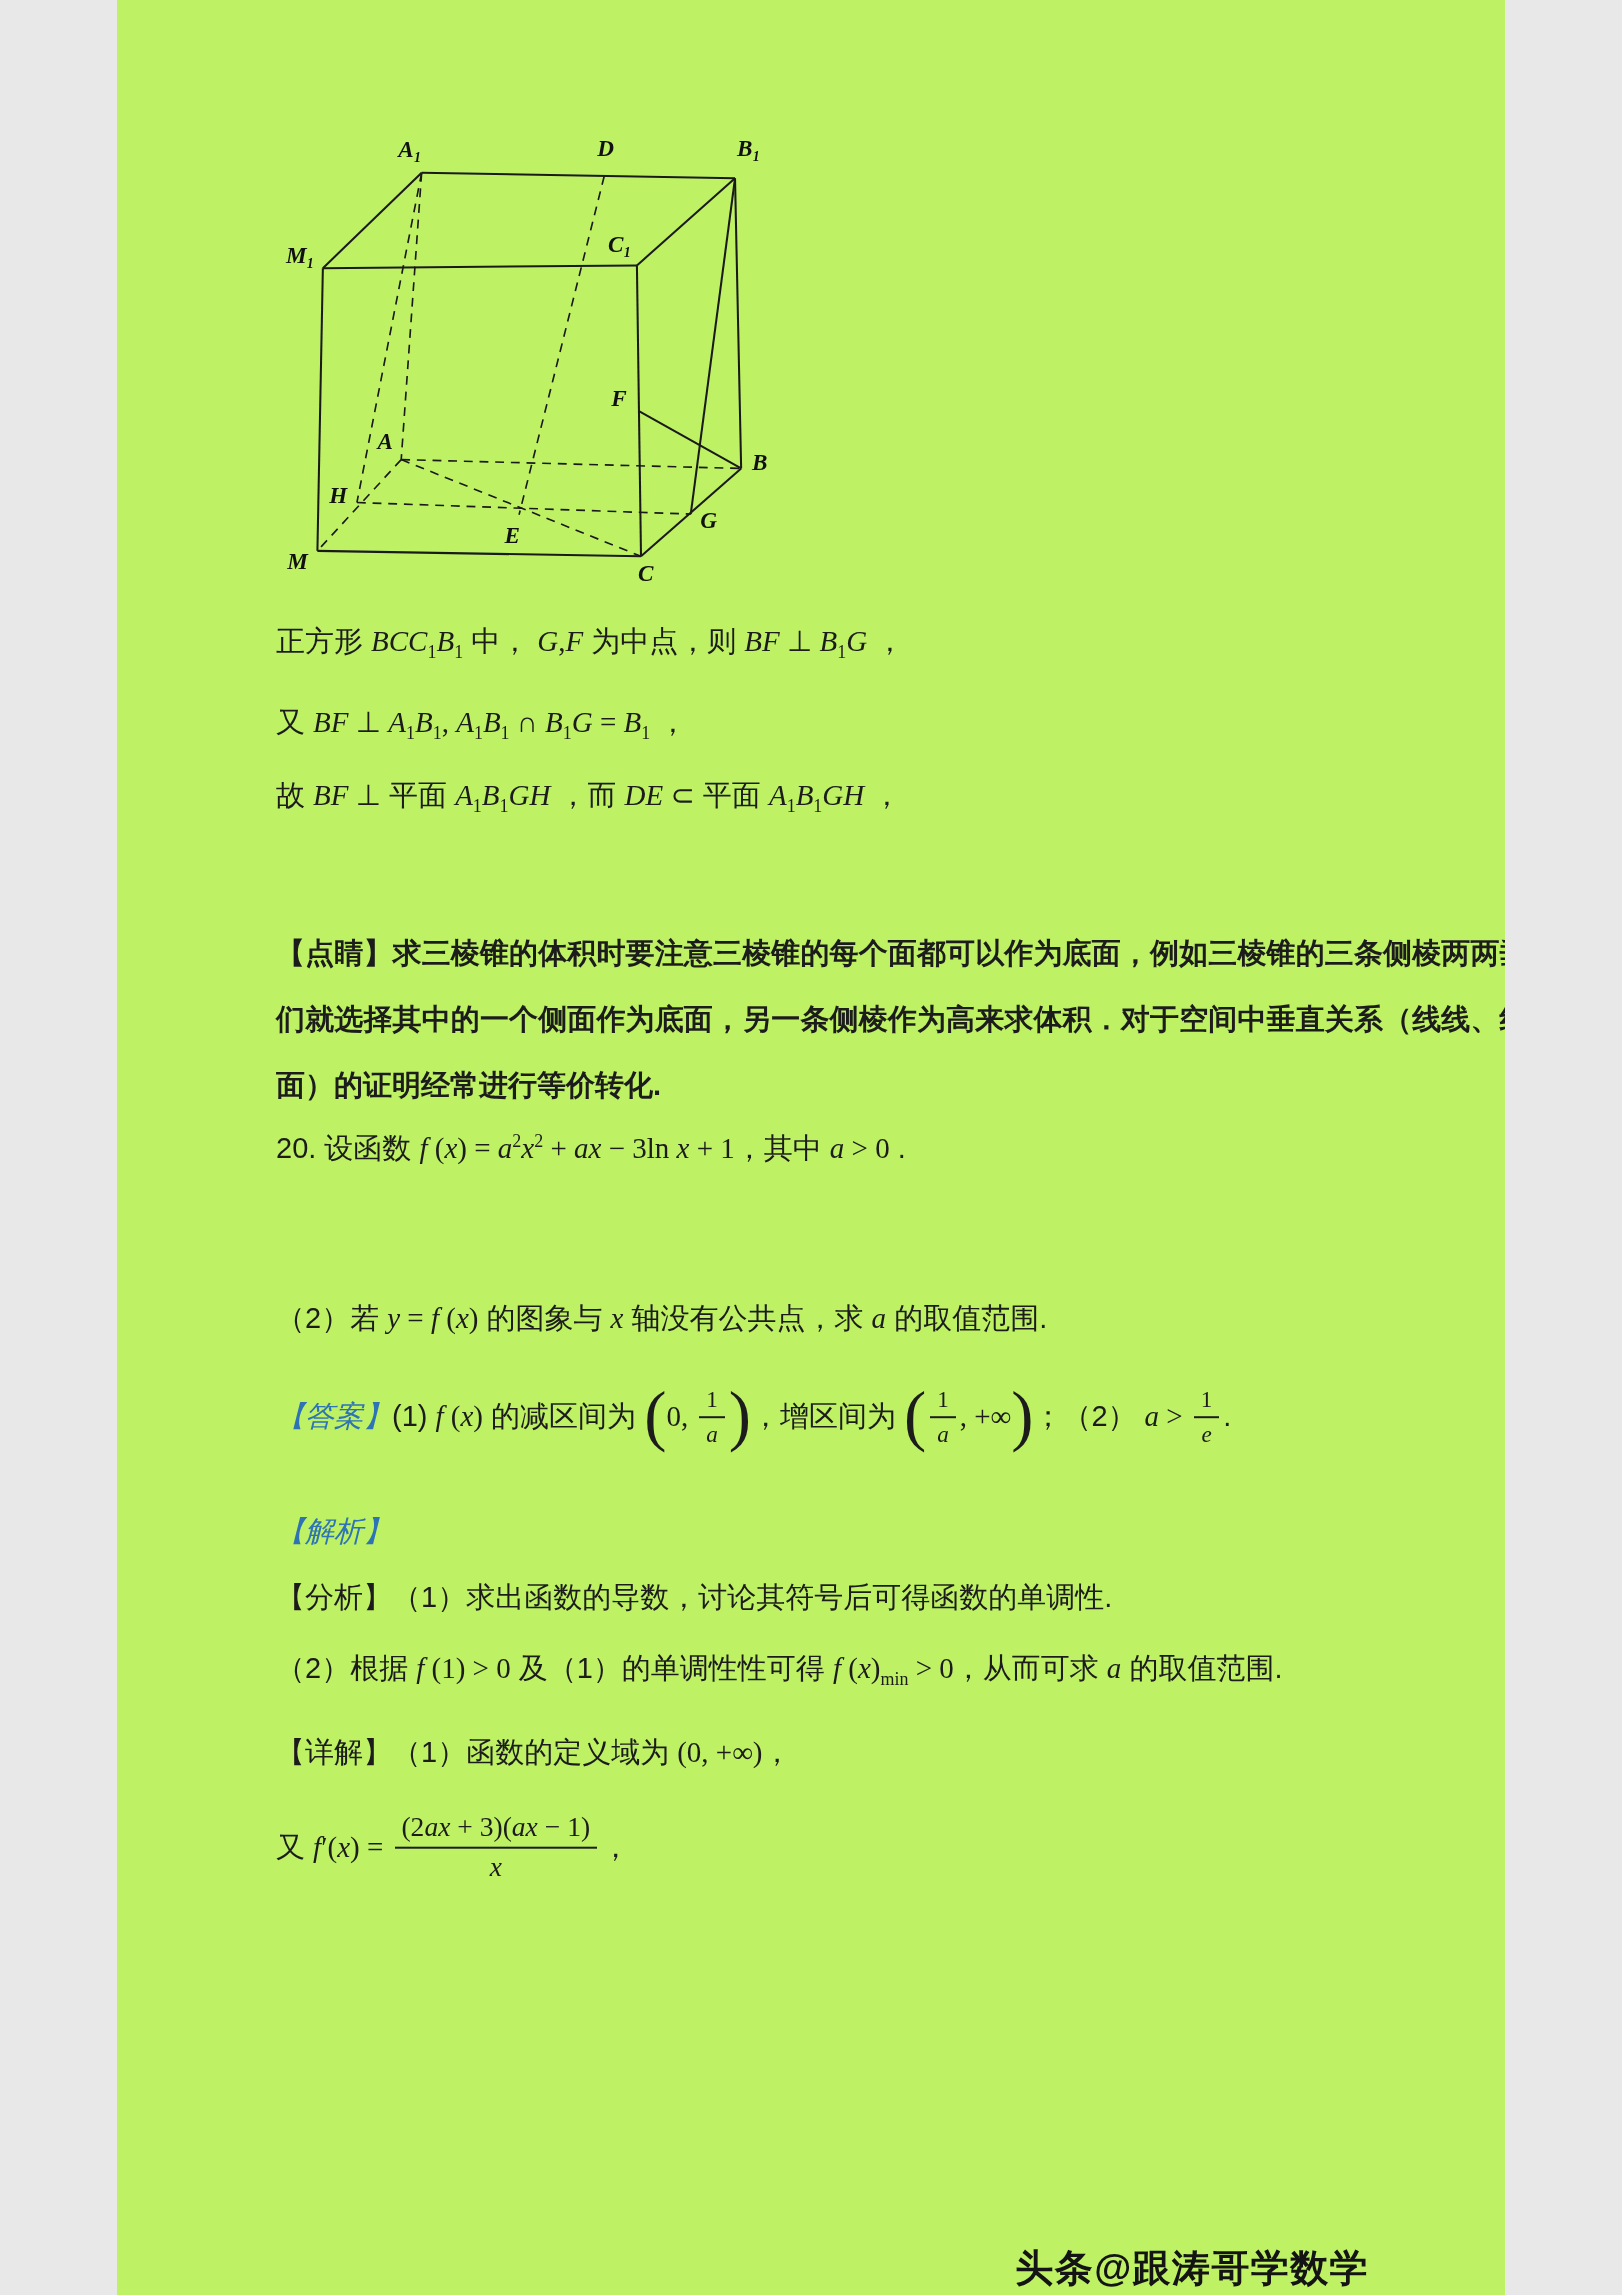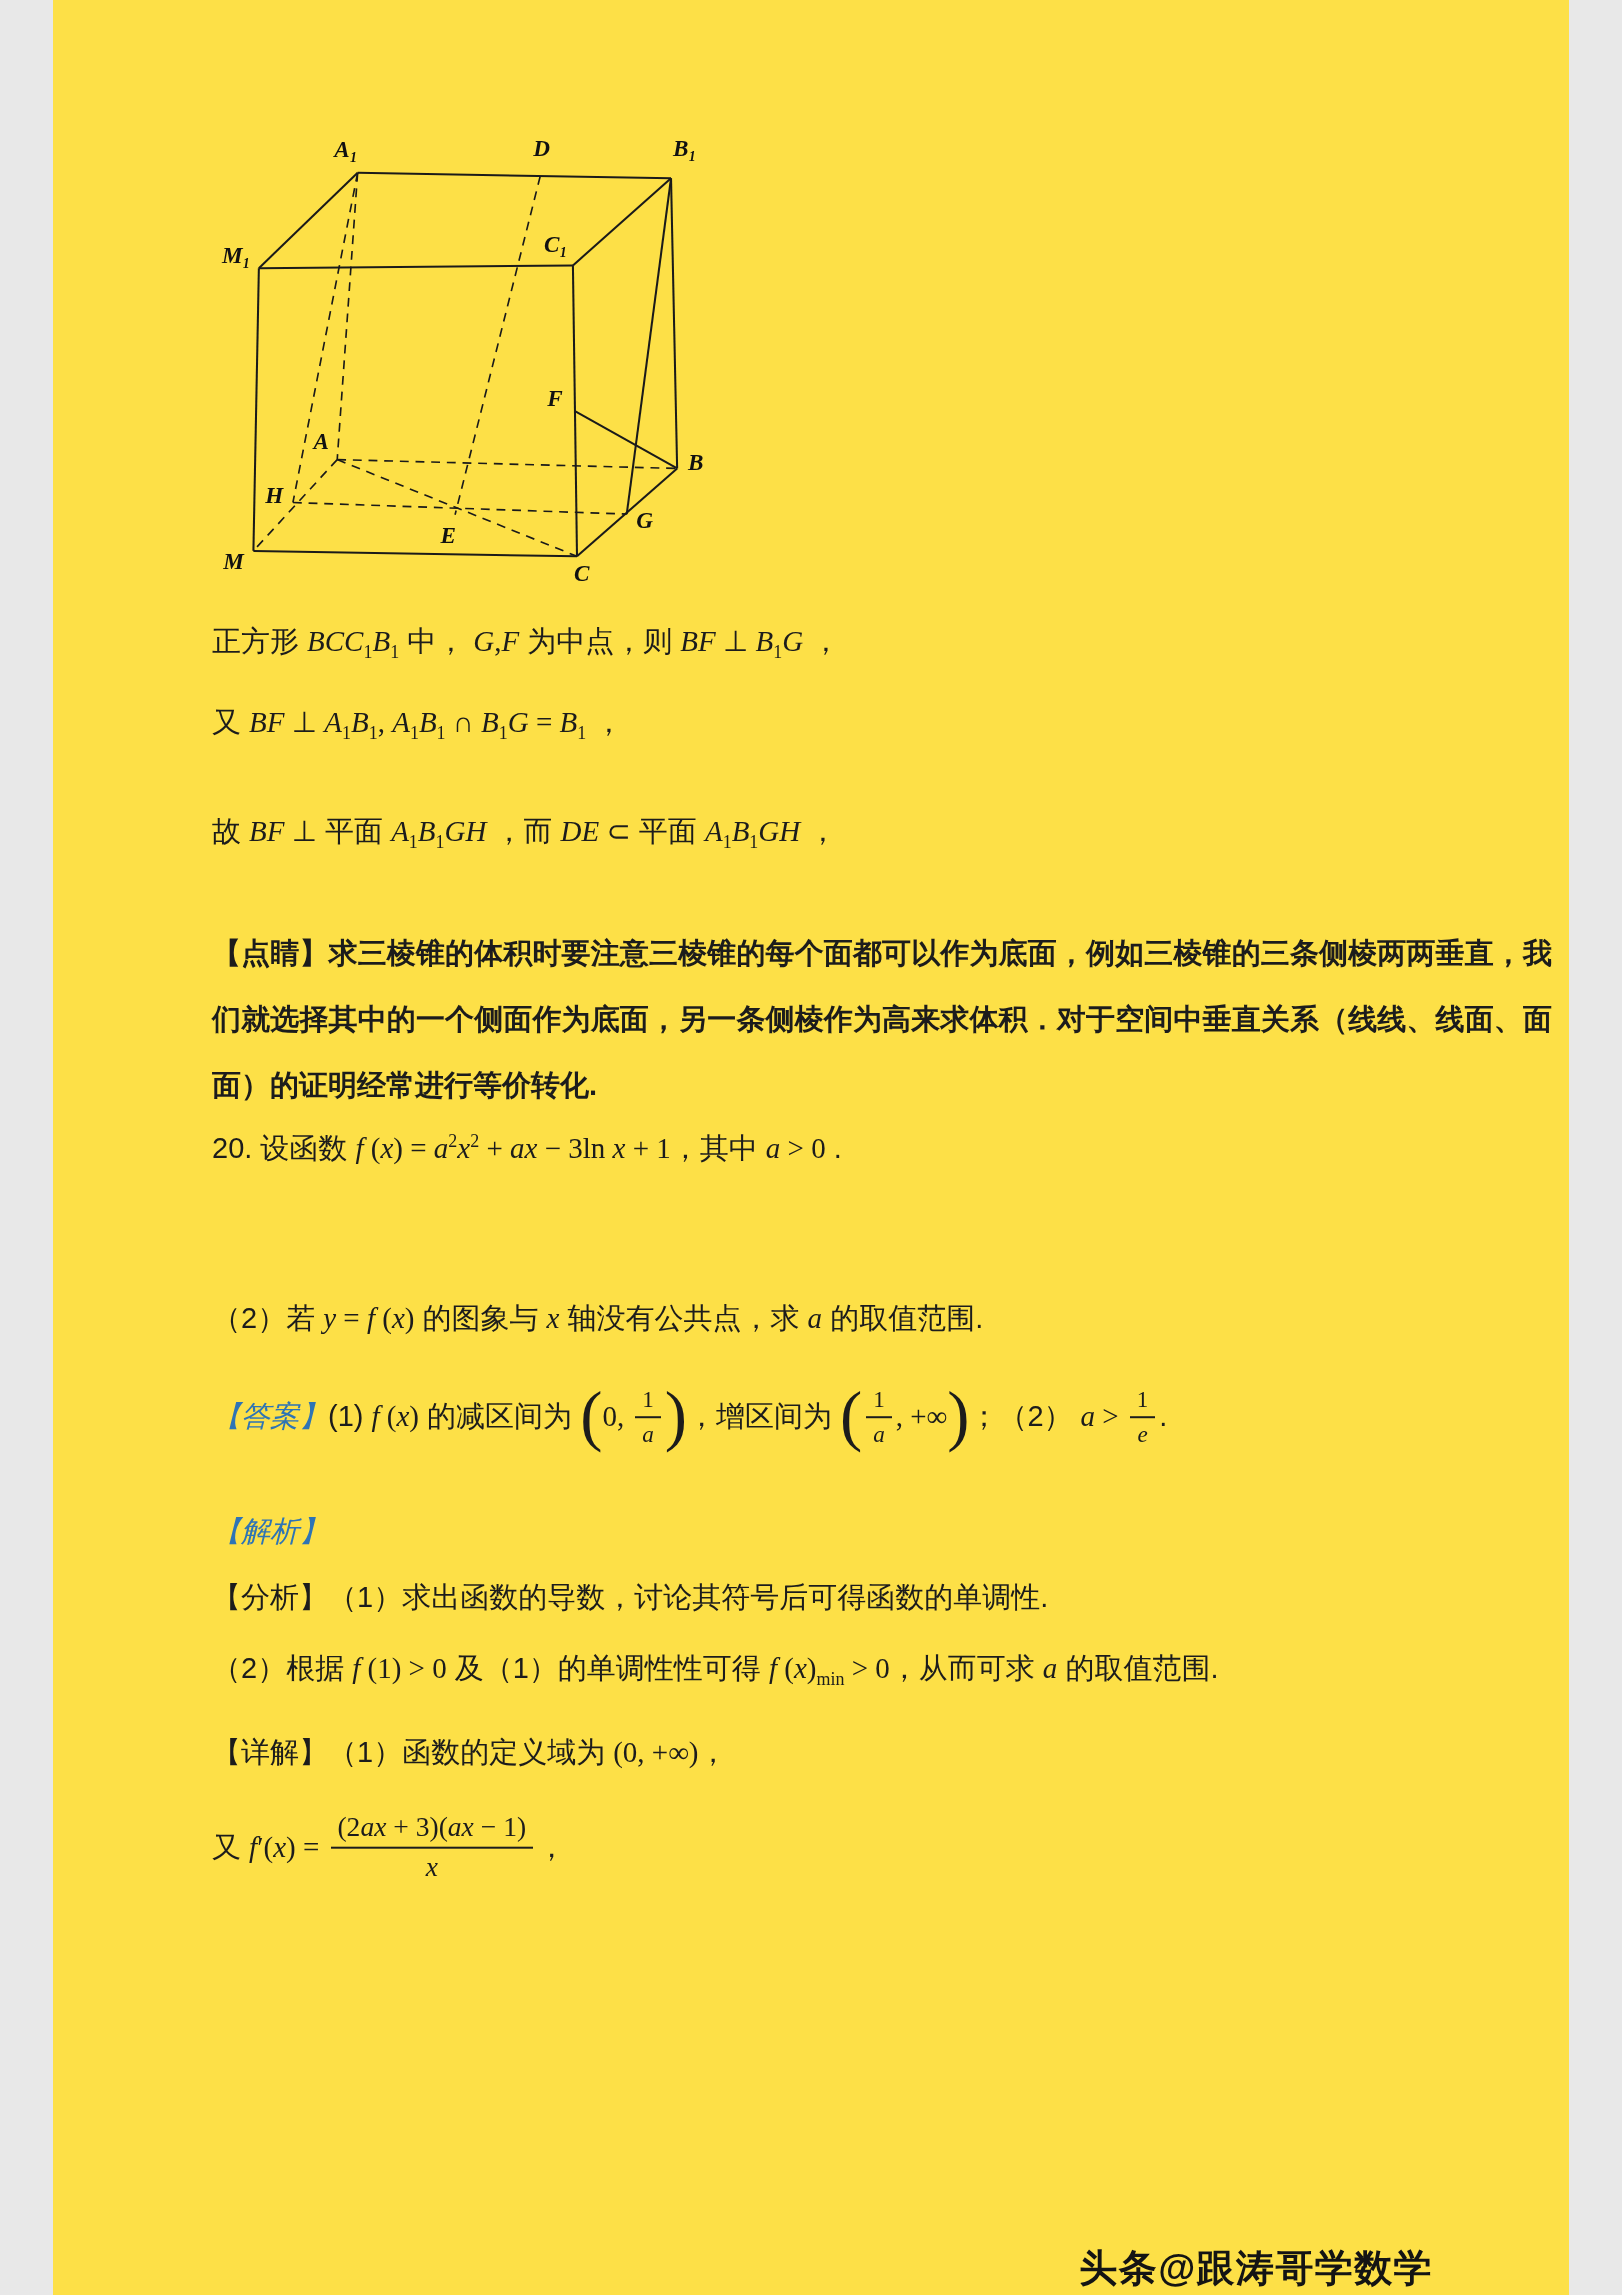--- a/index.html
+++ b/index.html
@@ -1,19 +1,19 @@
 <!DOCTYPE html>
 <html style="font-size:11px"><head>
 <meta charset="utf-8">
 <style>
   html,body{margin:0;padding:0;background:#e8e8e8;}
   .page{
     position:relative;
-    width:1516px;height:2295px;
-    background:#fde047;
+    width:1388px;height:2295px;
+    background:#bef264;
     font-family:"Liberation Sans", sans-serif;
     color:#1c1c1c;
     overflow:hidden;
     margin:0 auto;
   }
   .t{
     position:absolute;
     left:147px;
     width:1340px;
     margin:12px;
@@ -98,21 +98,21 @@
       <text x="118" y="558" text-anchor="end">H</text>
       <text x="360" y="616" text-anchor="middle">E</text>
       <text x="636" y="594" text-anchor="start">G</text>
       <text x="60" y="654" text-anchor="end">M</text>
       <text x="556" y="672" text-anchor="middle">C</text>
     </g>
   </svg>
 
   <p class="t" style="top:609px">正方形 <span class="m"><i>BCC</i><sub>1</sub><i>B</i><sub>1</sub></span> 中， <span class="m"><i>G</i>,<i>F</i></span> 为中点，则 <span class="m"><i>BF</i> ⊥ <i>B</i><sub>1</sub><i>G</i></span> ，</p>
   <p class="t" style="top:690px">又 <span class="m"><i>BF</i> ⊥ <i>A</i><sub>1</sub><i>B</i><sub>1</sub>, <i>A</i><sub>1</sub><i>B</i><sub>1</sub> ∩ <i>B</i><sub>1</sub><i>G</i> = <i>B</i><sub>1</sub></span> ，</p>
-  <p class="t" style="top:799px">故 <span class="m"><i>BF</i> ⊥</span> 平面 <span class="m"><i>A</i><sub>1</sub><i>B</i><sub>1</sub><i>GH</i></span> ，而 <span class="m"><i>DE</i> ⊂</span> 平面 <span class="m"><i>A</i><sub>1</sub><i>B</i><sub>1</sub><i>GH</i></span> ，</p>
+  <p class="t" style="top:763px">故 <span class="m"><i>BF</i> ⊥</span> 平面 <span class="m"><i>A</i><sub>1</sub><i>B</i><sub>1</sub><i>GH</i></span> ，而 <span class="m"><i>DE</i> ⊂</span> 平面 <span class="m"><i>A</i><sub>1</sub><i>B</i><sub>1</sub><i>GH</i></span> ，</p>
   <p class="t para" style="top:908px">【点睛】求三棱锥的体积时要注意三棱锥的每个面都可以作为底面，例如三棱锥的三条侧棱两两垂直，我们就选择其中的一个侧面作为底面，另一条侧棱作为高来求体积．对于空间中垂直关系（线线、线面、面面）的证明经常进行等价转化.</p>
 
   <p class="t" style="top:1116px">20. 设函数 <span class="m"><i>f</i> (<i>x</i>) = <i>a</i><sup>2</sup><i>x</i><sup>2</sup> + <i>ax</i> − 3ln <i>x</i> + 1</span>，其中 <span class="m"><i>a</i> &gt; 0</span> .</p>
   <p class="t" style="top:1286px">（2）若 <span class="m"><i>y</i> = <i>f</i> (<i>x</i>)</span> 的图象与 <span class="m"><i>x</i></span> 轴没有公共点，求 <span class="m"><i>a</i></span> 的取值范围.</p>
   <p class="t" style="top:1376px"><span class="blue">【答案】</span>(1) <span class="m"><i>f</i> (<i>x</i>)</span> 的减区间为 <span class="m"><span class="bp">(</span>0, <span class="frac"><span class="fn">1</span><span class="fd"><i>a</i></span></span><span class="bp">)</span></span>，增区间为 <span class="m"><span class="bp">(</span><span class="frac"><span class="fn">1</span><span class="fd"><i>a</i></span></span>, +∞<span class="bp">)</span></span>；（2） <span class="m"><i>a</i> &gt; <span class="frac"><span class="fn">1</span><span class="fd"><i>e</i></span></span></span>.</p>
   <p class="t blue" style="top:1499px">【解析】</p>
   <p class="t" style="top:1565px">【分析】（1）求出函数的导数，讨论其符号后可得函数的单调性.</p>
   <p class="t" style="top:1636px">（2）根据 <span class="m"><i>f</i> (1) &gt; 0</span> 及（1）的单调性性可得 <span class="m"><i>f</i> (<i>x</i>)<sub>min</sub> &gt; 0</span>，从而可求 <span class="m"><i>a</i></span> 的取值范围.</p>
   <p class="t" style="top:1720px">【详解】（1）函数的定义域为 <span class="m">(0, +∞)</span>，</p>
   <p class="t" style="top:1802px">又 <span class="m"><i>f</i>′(<i>x</i>) = <span class="frac fbig"><span class="fn">(2<i>ax</i> + 3)(<i>ax</i> − 1)</span><span class="fd"><i>x</i></span></span></span>，</p>

